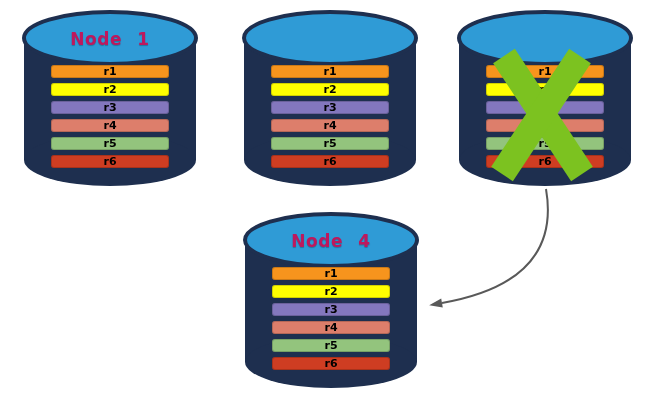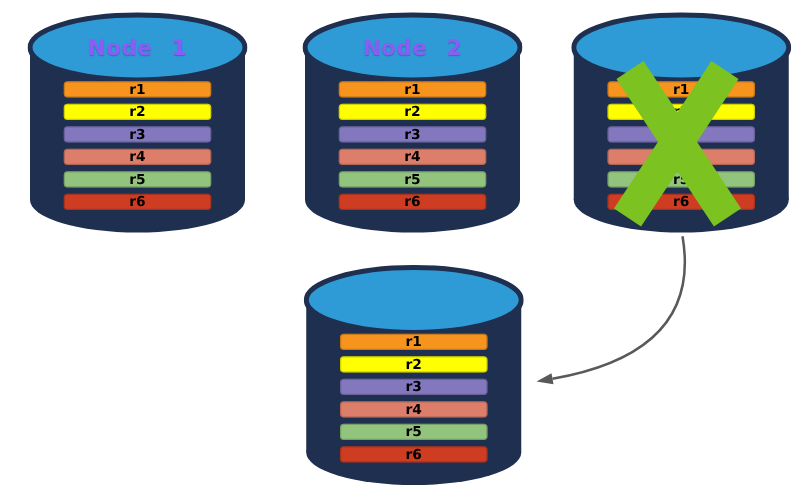--- a/index.html
+++ b/index.html
@@ -6,21 +6,21 @@
   body {
     width:646px; height:402px; position:relative;
     background:#ffffff;
     font-family:"DejaVu Sans","Liberation Sans",sans-serif;
     overflow:hidden;
   }
   .node { position:absolute; width:176px; height:182px; }
   .cyl { position:absolute; left:0; top:0; }
   .node-title {
     position:absolute; top:21px; left:0; right:0;
-    text-align:center; color:#8b5cf6; font-weight:bold;
+    text-align:center; color:#be185d; font-weight:bold;
     font-size:17px; word-spacing:9px; letter-spacing:0.5px;
     text-shadow:0 1px 1px rgba(0,0,0,0.25);
   }
   .bars { position:absolute; left:29px; right:29px; top:57px; }
   .bar {
     height:13px; margin-bottom:5px; border-radius:3px;
     text-align:center; font-size:11px; font-weight:bold;
     line-height:13px; color:#000; box-shadow:0 0 0 1px rgba(0,0,0,0.18) inset;
   }
   .bar span { display:block; }
@@ -58,21 +58,20 @@
       </div>
   </div>
 </div>
 
 <div class="node" style="left:242px;top:8px">
   <svg class="cyl" width="176" height="182" viewBox="0 0 176 182">
     <rect x="2" y="30" width="172" height="122" fill="#1E2F4F"></rect>
     <ellipse cx="88" cy="152" rx="86" ry="26" fill="#1E2F4F"></ellipse>
     <ellipse cx="88" cy="30" rx="86" ry="26" stroke-width="4" fill="#2F9BD6" stroke="#1E2F4F"></ellipse>
   </svg>
-  <div class="node-title">Node 2</div>
   <div class="bars">
     <div class="bar" style="background: rgb(247, 148, 29);">
         <span>r1</span>
       </div>
     <div class="bar" style="background: rgb(255, 255, 0);">
         <span>r2</span>
       </div>
     <div class="bar" style="background: rgb(131, 119, 190);">
         <span>r3</span>
       </div>
@@ -119,20 +118,21 @@
     <line x1="90" y1="8" x2="12" y2="126" stroke-width="26" stroke-linecap="butt" stroke="#7CC220"></line>
   </svg>
 </div>
 
 <div class="node" style="left:243px;top:210px">
   <svg class="cyl" width="176" height="182" viewBox="0 0 176 182">
     <rect x="2" y="30" width="172" height="122" fill="#1E2F4F"></rect>
     <ellipse cx="88" cy="152" rx="86" ry="26" fill="#1E2F4F"></ellipse>
     <ellipse cx="88" cy="30" rx="86" ry="26" stroke-width="4" fill="#2F9BD6" stroke="#1E2F4F"></ellipse>
   </svg>
+  <div class="node-title">Node 4</div>
   <div class="bars">
     <div class="bar" style="background: rgb(247, 148, 29);">
         <span>r1</span>
       </div>
     <div class="bar" style="background: rgb(255, 255, 0);">
         <span>r2</span>
       </div>
     <div class="bar" style="background: rgb(131, 119, 190);">
         <span>r3</span>
       </div>

